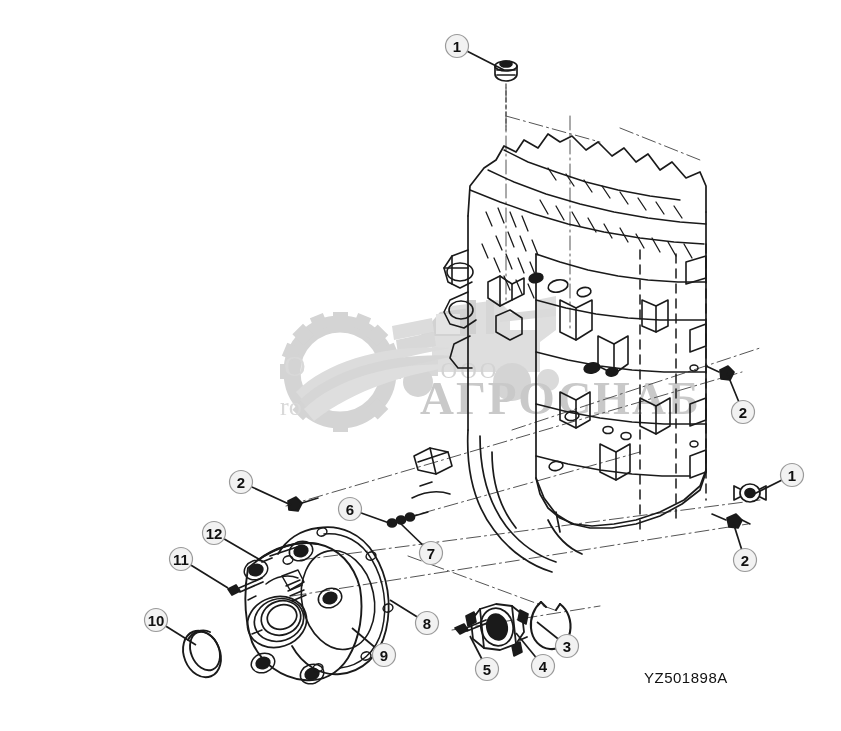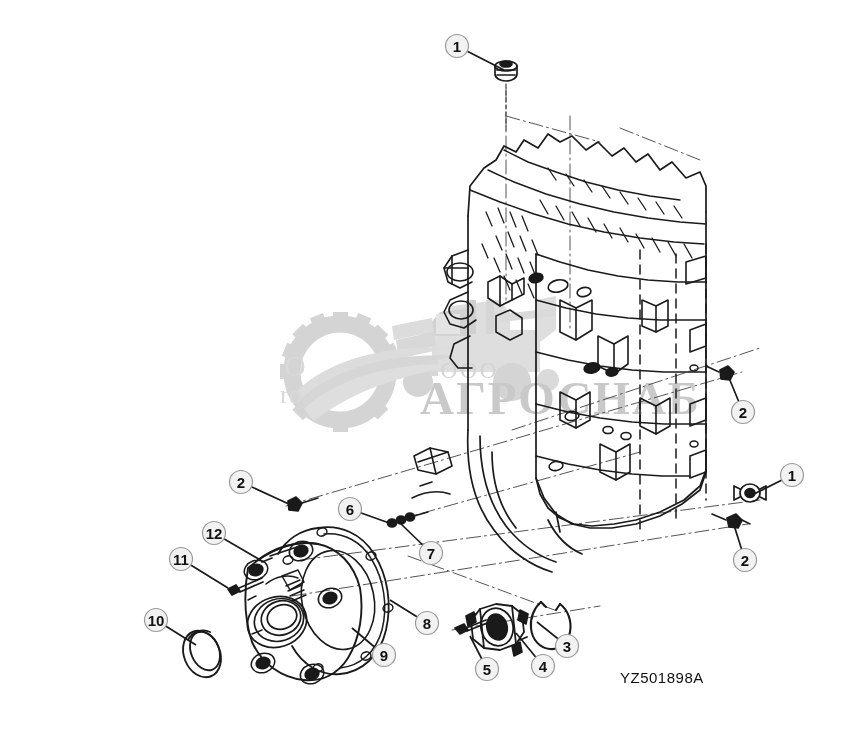--- a/index.html
+++ b/index.html
@@ -1,20 +1,20 @@
 <!DOCTYPE html>
 <html><head>
 <meta charset="utf-8">
 <style>
   html,body{margin:0;padding:0;background:#ffffff;}
   body{width:841px;height:731px;position:relative;overflow:hidden;
        font-family:"Liberation Sans", sans-serif;}
   #stage{position:absolute;left:0;top:0;width:841px;height:731px;background:#fff;}
   svg.layer{position:absolute;left:0;top:0;width:841px;height:731px;}
-  #partno{position:absolute;left:620px;top:669px;font-size:15px;letter-spacing:.5px;
+  #partno{position:absolute;left:644px;top:669px;font-size:15px;letter-spacing:.5px;
           color:#111;white-space:nowrap;}
   .ghost{position:absolute;color:#d9d9d9;font-size:30px;font-family:"Liberation Serif",serif;}
 </style>
 </head>
 <body>
 
 <div id="stage">
 
   <svg class="layer" viewBox="0 0 841 731">
     <defs>
@@ -57,21 +57,21 @@
       </g>
     </defs>
     <use href="#combine"></use>
     <use href="#gearwheel"></use>
     <use href="#swoosh"></use>
     <text x="470" y="378" font-family="'Liberation Serif',serif" font-size="23" fill="#d3d3d3" text-anchor="middle" letter-spacing="3">ООО</text>
     <text x="420" y="414" font-family="'Liberation Serif',serif" font-size="47" font-weight="bold" fill="#c9c9c9" letter-spacing="2">АГРОСНАБ</text>
   </svg>
 
   <div class="ghost" style="left:284px;top:349px;">O</div>
-  <div class="ghost" style="left:280px;top:380px;font-size:26px;">ro</div>
+  <div class="ghost" style="left:280px;top:392px;font-size:26px;">ro</div>
 
   <svg class="layer" viewBox="0 0 841 731">
     <g fill="none" stroke="#1a1a1a" stroke-linecap="round" stroke-linejoin="round">
 
       <g stroke-width="1" stroke-dasharray="14 4 2 4" stroke="#555">
         <path d="M506,88 L506,300"></path>
         <path d="M570,116 L570,330"></path>
         <path d="M506,116 L600,142"></path>
         <path d="M512,430 L760,348"></path>
         <path d="M286,506 L742,372"></path>

